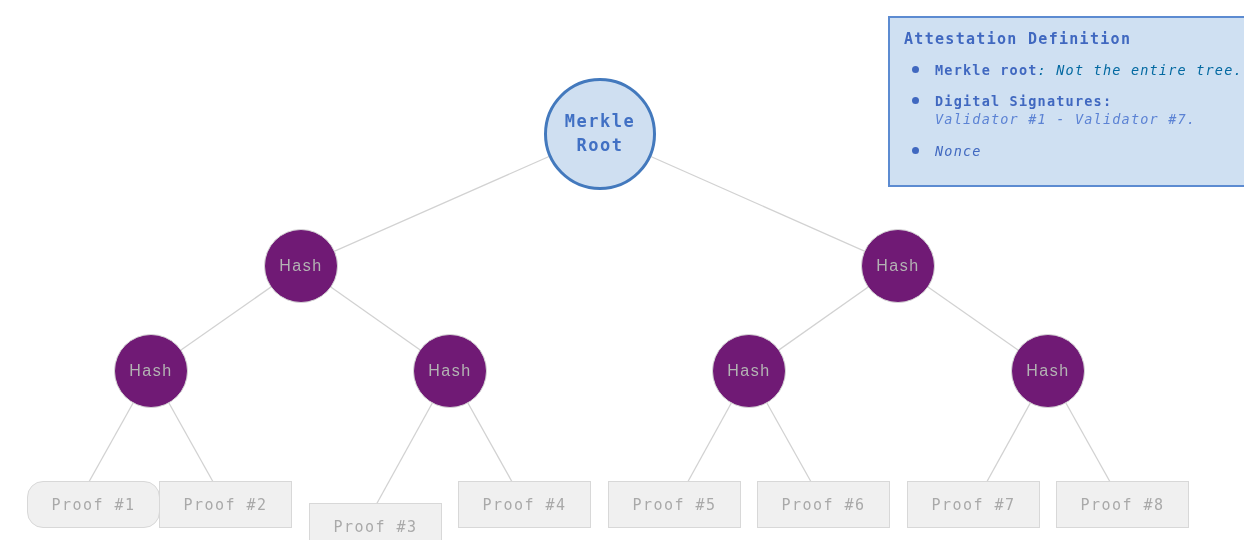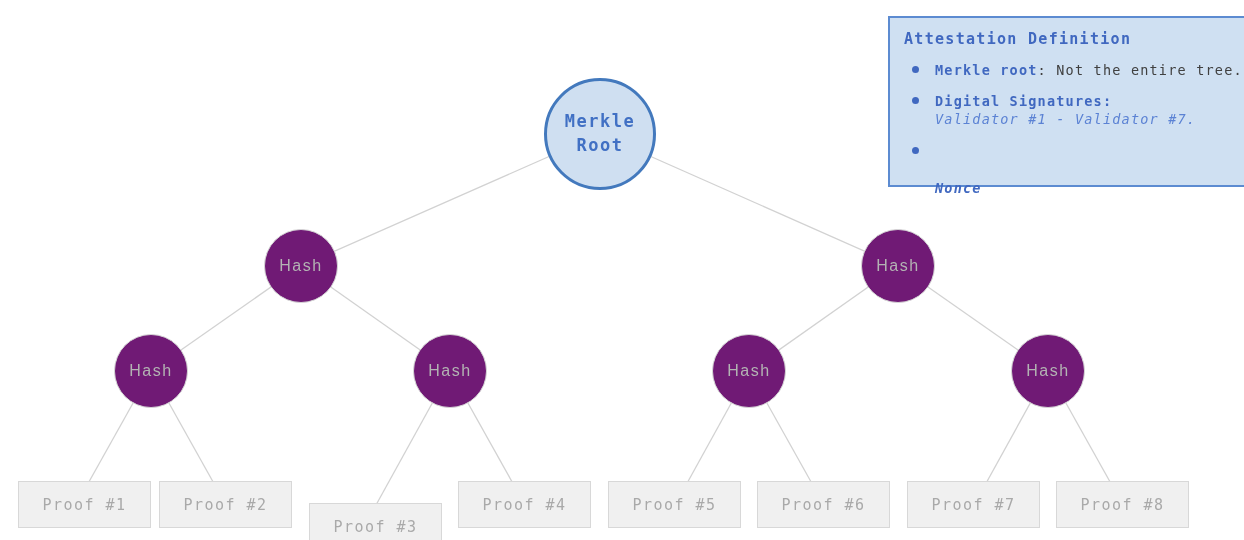--- a/index.html
+++ b/index.html
@@ -60,21 +60,21 @@
     border: 1px solid #d8d8d8;
     box-sizing: border-box;
     display: flex;
     align-items: center;
     justify-content: center;
     color: #a9a9a9;
     font-family: "DejaVu Sans Mono", monospace;
     font-size: 15px;
     letter-spacing: 1.5px;
   }
-  .p1 { left: 18px; }  .p2 { left: 159px; } .p3 { left: 309px; margin-top: 22px; } .p4 { left: 458px; }
+  .p1 { left: 27px; border-radius: 16px; }  .p2 { left: 159px; } .p3 { left: 309px; margin-top: 22px; } .p4 { left: 458px; }
   .p5 { left: 608px; } .p6 { left: 757px; } .p7 { left: 907px; } .p8 { left: 1056px; }
 
   .info-box {
     position: absolute;
     left: 888px; top: 16px;
     width: 389px; height: 171px;
     box-sizing: border-box;
     background: #cfe0f2;
     border: 2px solid #5c8bd1;
     padding: 12px 14px 10px 14px;
@@ -97,23 +97,23 @@
     line-height: 1.35;
   }
   .bullet-dot {
     flex: 0 0 auto;
     width: 7px; height: 7px;
     border-radius: 50%;
     background: #4068c0;
     margin: 5px 16px 0 8px;
   }
   .b-bold { font-weight: bold; color: #4068c0; }
-  .b-reg  { color: #404040; }
+  .b-reg  { color: #0369a1; font-style: italic; }
   .b-italic { font-style: italic; color: #5b82d4; }
-  .b-bold-italic { font-weight: bold; font-style: italic; color: #4068c0; margin-top: 37px; }
+  .b-bold-italic { font-weight: normal; font-style: italic; color: #4068c0; }
 </style>
 </head>
 <body>
 
 <div class="canvas">
 
   <svg class="edges" viewBox="0 0 1244 540">
     <line x1="600" y1="134" x2="301" y2="266"></line>
     <line x1="600" y1="134" x2="898" y2="266"></line>
     <line x1="301" y1="266" x2="151" y2="371"></line>

